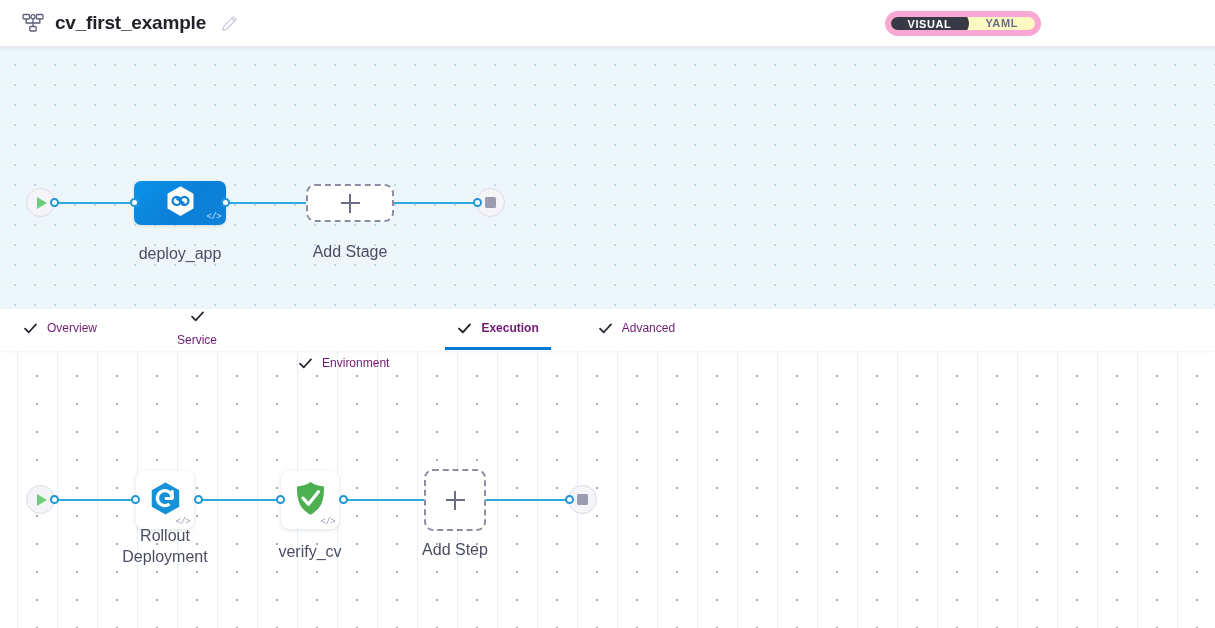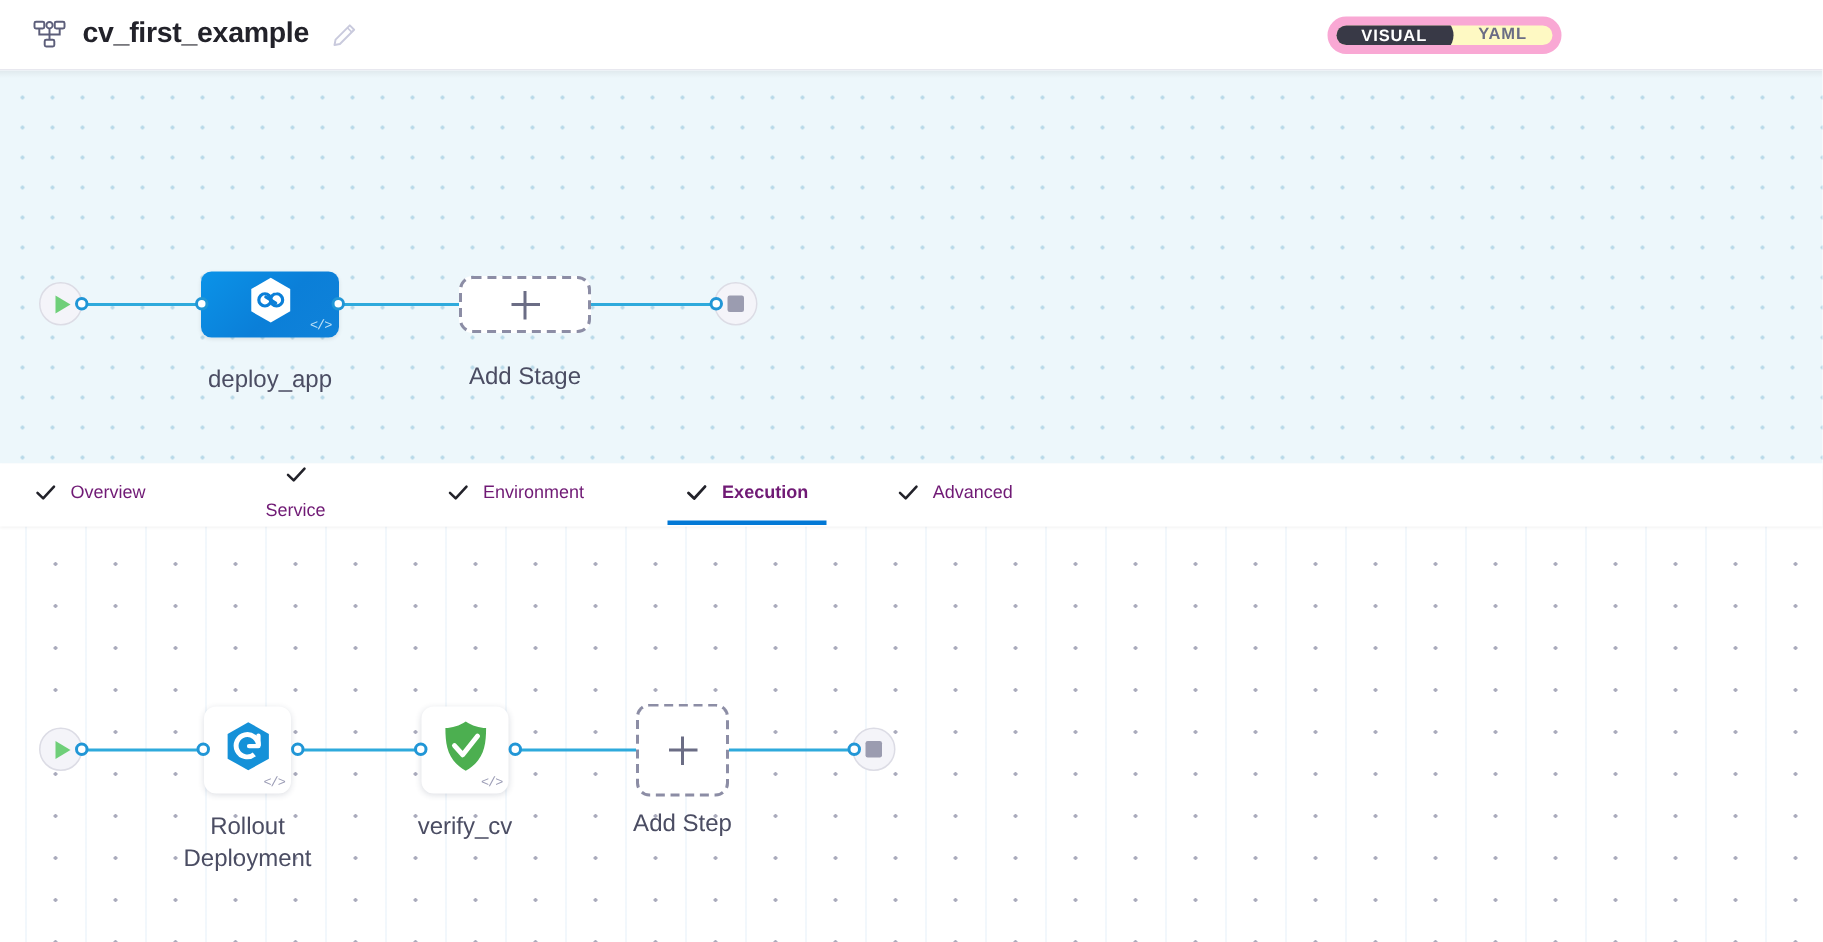--- a/index.html
+++ b/index.html
@@ -326,21 +326,21 @@
     <span class="tab-label">Overview</span>
   </div>
   <div class="tab" style="margin-left:76px;flex-direction:column;">
     <span class="check-icon">
       <svg viewBox="0 0 15 15" width="15" height="15">
           <path d="M2 7.6 L5.8 11.3 L13 3.4" fill="none" stroke="#22222a" stroke-width="1.7" stroke-linecap="round" stroke-linejoin="round"></path>
         </svg>
     </span>
     <span class="tab-label">Service</span>
   </div>
-  <div class="tab" style="margin-left:77px;">
+  <div class="tab" style="margin-left:77px;margin-top:35px;">
     <span class="check-icon">
       <svg viewBox="0 0 15 15" width="15" height="15">
           <path d="M2 7.6 L5.8 11.3 L13 3.4" fill="none" stroke="#22222a" stroke-width="1.7" stroke-linecap="round" stroke-linejoin="round"></path>
         </svg>
     </span>
     <span class="tab-label">Environment</span>
   </div>
   <div class="tab active" style="margin-left:54px; padding:0 12px;">
     <span class="check-icon">
       <svg viewBox="0 0 15 15" width="15" height="15">
@@ -380,21 +380,21 @@
           <path d="M18 1.5 L33 10 V28 L18 36.5 L3 28 V10 Z" fill="#1591d8"></path>
           <path d="M25.4 18.6 a8.1 8.1 0 1 0 -3.0 6.3" fill="none" stroke="#ffffff" stroke-width="3.6"></path>
           <path d="M25.4 11.4 L25.4 18.9 L18.6 18.9" fill="none" stroke="#ffffff" stroke-width="3.2" stroke-linecap="round" stroke-linejoin="round"></path>
         </svg>
       </span>
       <span class="code-badge">&lt;/&gt;</span>
     </div>
   </div>
   <div class="port" style="left:131px; top:144px;"></div>
   <div class="port" style="left:194px; top:144px;"></div>
-  <div class="node-label" style="left:95px; top:190px; width:140px;">Rollout
+  <div class="node-label" style="left:95px; top:174px; width:140px;">Rollout
 Deployment</div>
 
   <div class="node" style="left:281px; top:120px;">
     <div class="step-card">
       <span>
         <svg viewBox="0 0 36 40" width="33" height="37">
           <path d="M18 2 C13.5 5.2 8 6.6 3.2 6.8 C3.2 20 5 30.6 18 37.8 C31 30.6 32.8 20 32.8 6.8 C28 6.6 22.5 5.2 18 2 Z" fill="#4caf50"></path>
           <path d="M9.8 19.6 L15.8 26.2 L26.6 12.6" fill="none" stroke="#ffffff" stroke-width="3.6" stroke-linecap="round" stroke-linejoin="round"></path>
         </svg>
       </span>

